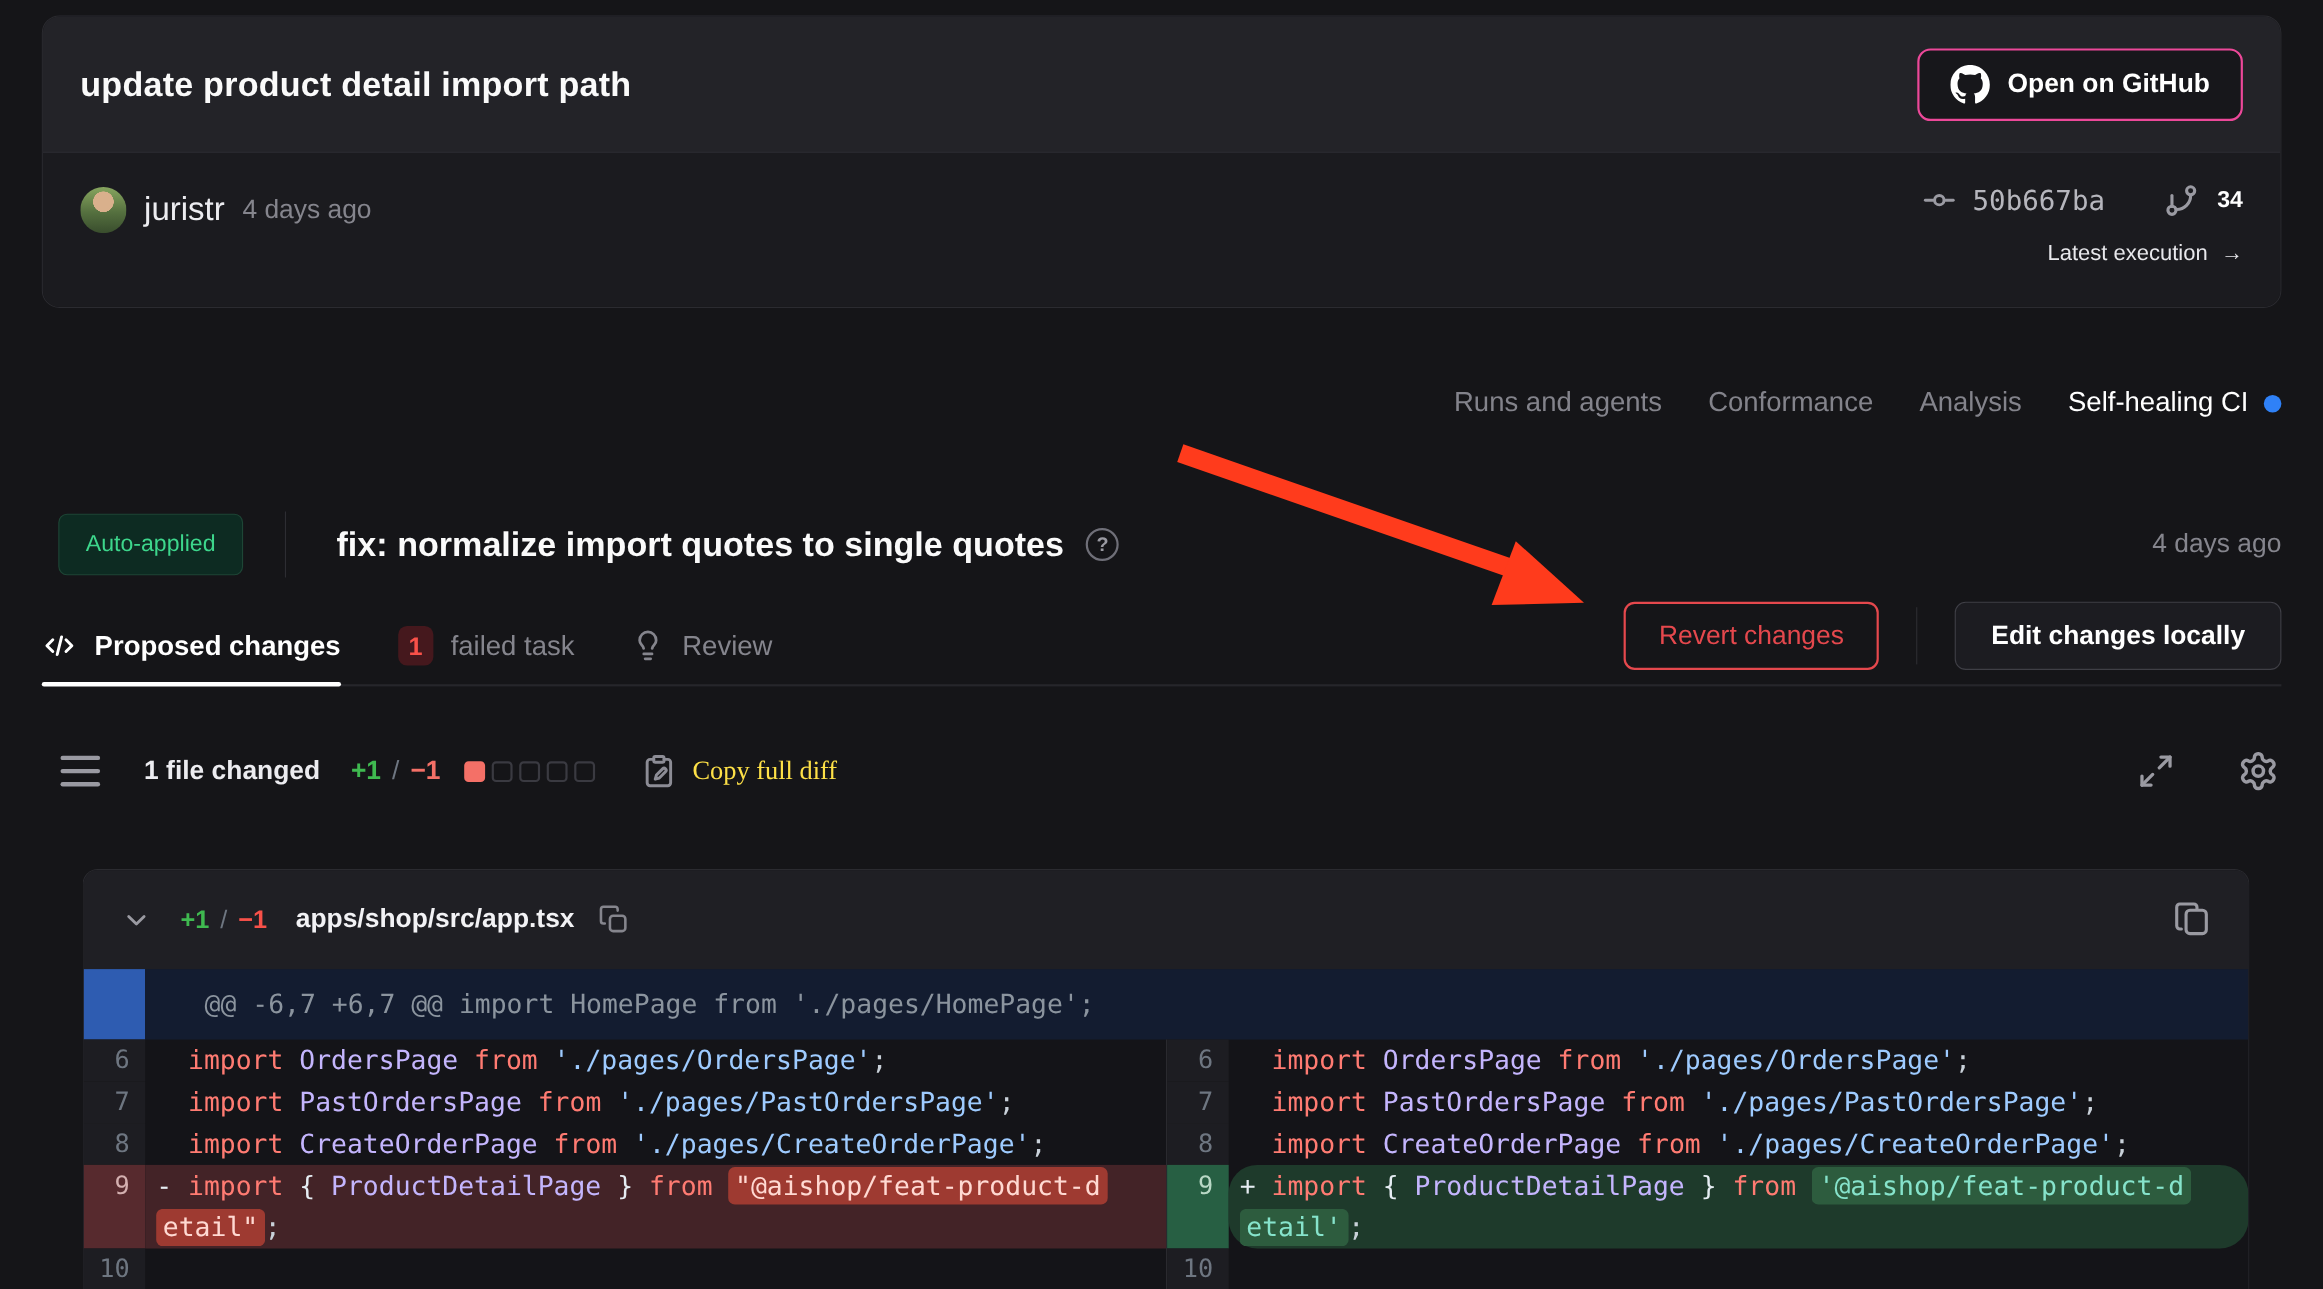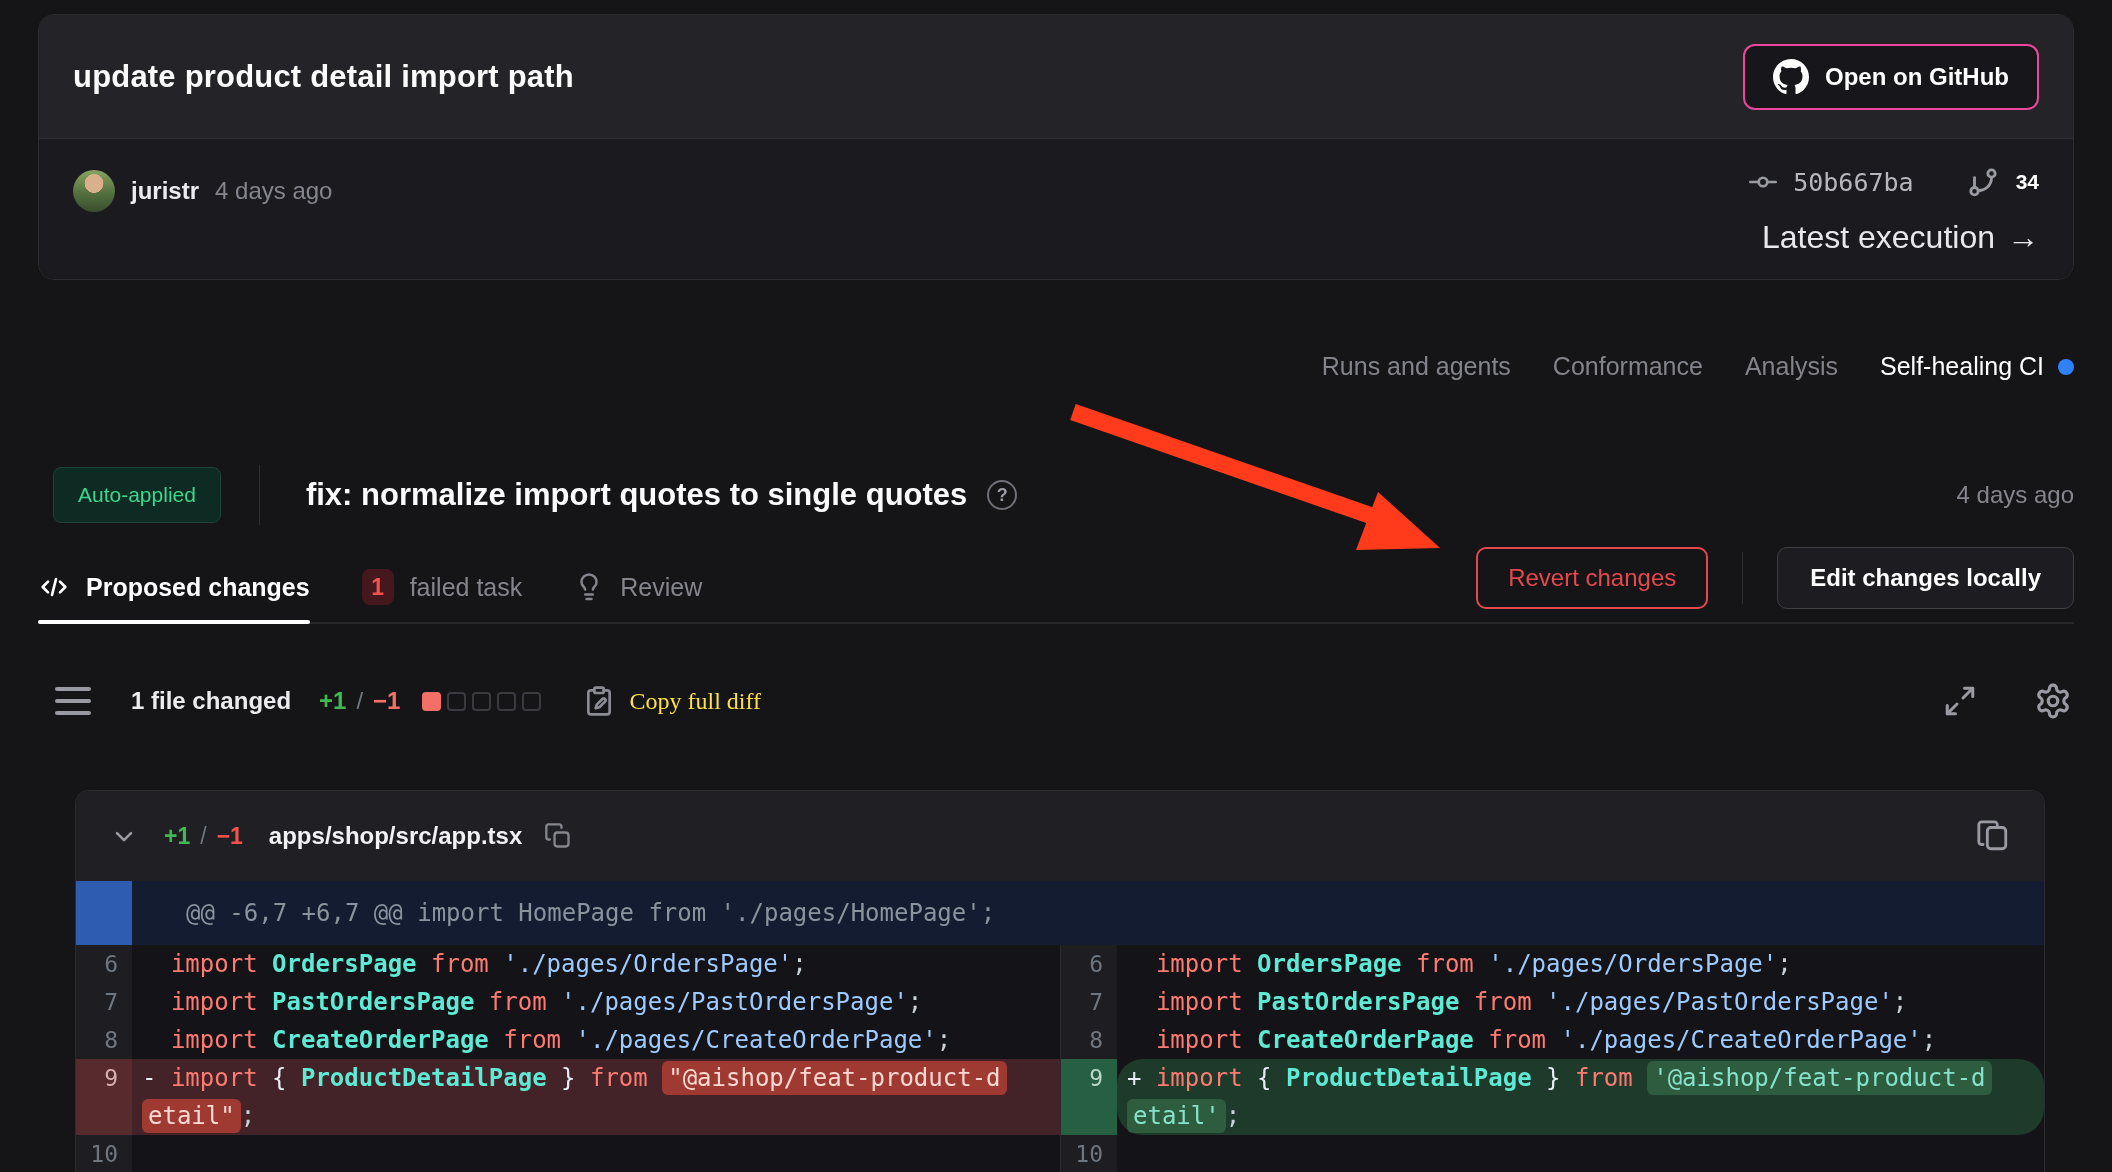--- a/index.html
+++ b/index.html
@@ -16,27 +16,27 @@
   .card-head { height:124px; background:#232328; display:flex; align-items:center; padding:0 34px; border-bottom:1px solid #2d2d32; }
   .card-title { font-size:31px; font-weight:700; color:#fafafa; letter-spacing:.2px; }
   .gh-btn { margin-left:auto; display:flex; align-items:center; gap:16px; height:66px; padding:0 28px;
             background:#17171b; border:2px solid #ec4899; border-radius:12px; color:#fff; font-size:24px; font-weight:700; }
   .card-body { height:140px; background:#1b1b1f; display:flex; padding:0 34px; }
   .commit-left { display:flex; align-items:center; gap:16px; margin-top:30px; height:44px; }
   .avatar { width:42px; height:42px; border-radius:50%; overflow:hidden;
      background:
        radial-gradient(circle at 50% 32%, #d9b08c 0%, #d9b08c 26%, rgba(0,0,0,0) 27%),
        linear-gradient(180deg, #87a55f 0%, #55703f 55%, #394d2d 100%); }
-  .author { font-size:24px; font-weight:700; color:#ececf0; }
+  .author { font-size:30px; font-weight:400; color:#ececf0; }
   .ago { font-size:24px; color:#85858d; }
   .commit-right { margin-left:auto; display:flex; flex-direction:column; align-items:flex-end; margin-top:26px; gap:20px; }
   .cr-row1 { display:flex; align-items:center; gap:52px; }
   .sha { display:flex; align-items:center; gap:14px; color:#b6b6bd; font-family:"DejaVu Sans Mono", monospace; font-size:25px; }
   .branch { display:flex; align-items:center; gap:16px; color:#fff; font-size:21px; font-weight:600; }
-  .latest { display:flex; align-items:center; gap:12px; font-size:32px; color:#e8e8ec; }
+  .latest { display:flex; align-items:center; gap:12px; font-size:20px; color:#e8e8ec; }
 
   
   .nav { position:absolute; top:352px; left:38px; right:38px; display:flex; justify-content:flex-end; align-items:center; gap:42px; font-size:25px; color:#83838b; }
   .nav-item { display:flex; align-items:center; }
   .nav-item.active { color:#fff; }
   .dot { width:16px; height:16px; border-radius:50%; background:#2f81f7; margin-left:14px; }
 
   
   .fix-row { position:absolute; top:464px; left:38px; right:38px; height:62px; display:flex; align-items:center;padding-left:15px; }
   .badge-auto { height:56px; padding:0 24px; display:flex; align-items:center; background:#0d2b22; color:#3dd68c;
@@ -91,21 +91,21 @@
   .pane.right { border-left:1px solid #2a2a2f; }
   .crow { display:flex; font-family:"DejaVu Sans Mono", monospace; font-size:24px; line-height:38px; }
   .gut { flex:0 0 56px; text-align:right; padding-right:14px; color:#6e7681; background:#1d1d22; font-size:23px; min-height:38px; }
   .codecell { flex:1; padding:0 54px 0 10px; white-space:pre-wrap; word-break:break-all; color:#c9d1d9; min-height:38px; }
   .crow.del .gut { background:#572a2e; color:#d4b0b0; }
   .crow.del .codecell { background:#432327; }
   .crow.add .gut { background:#275f43; color:#b9d8c5; }
   .crow.add .codecell { background:#1e3a2b;border-radius:26px; }
   .mk { color:#e6edf3; }
   .kw { color:#ff7b72; }
-  .id { color:#5eead4;font-weight:bold; }
+  .id { color:#c4b5fd; }
   .pn { color:#e6edf3; }
   .pl { color:#c9d1d9; }
   .str { color:#9ecbff; }
   .hd { background:#9e3a31; color:#ffd9d2; border-radius:6px; padding:3px 6px;
         box-decoration-break:clone; -webkit-box-decoration-break:clone; }
   .ha { background:#2d5c3e; color:#86e3cb; border-radius:6px; padding:3px 6px;
         box-decoration-break:clone; -webkit-box-decoration-break:clone; }
 
   
   .arrow-overlay { position:absolute; inset:0; pointer-events:none; z-index:50; }

